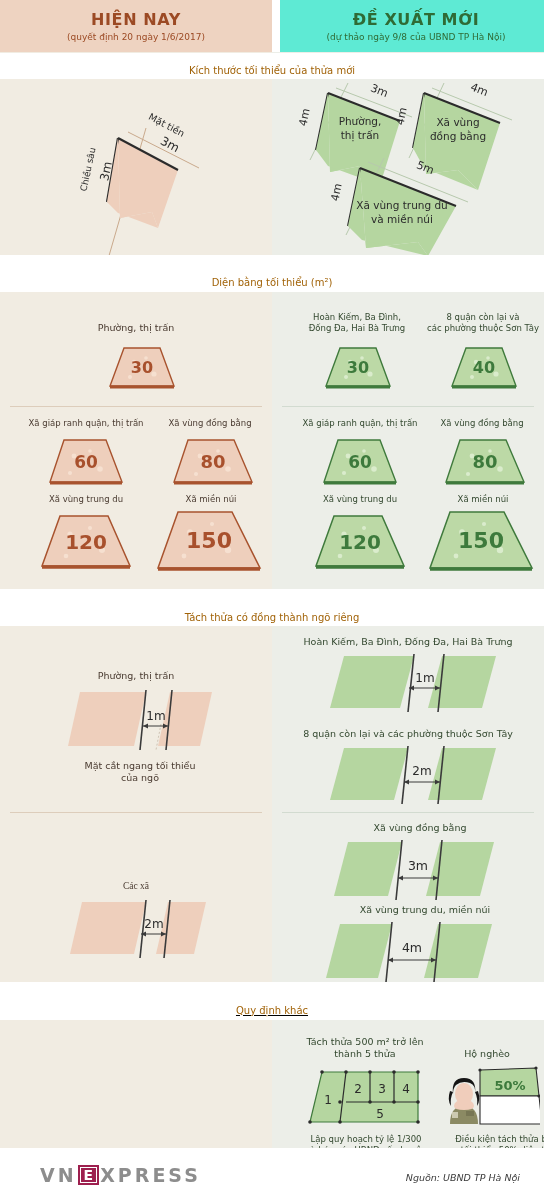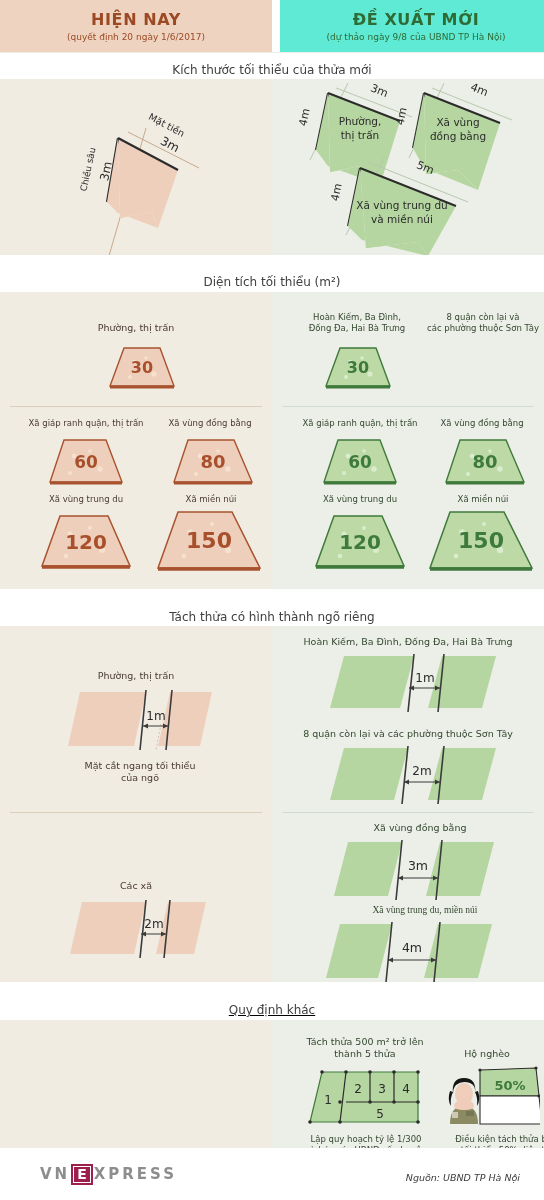--- a/index.html
+++ b/index.html
@@ -25,21 +25,21 @@
   .hdr-title { font-size:16px; font-weight:bold; letter-spacing:.6px; }
   .hdr-left  .hdr-title { color:#9c4a24; }
   .hdr-right .hdr-title { color:#2f6b35; }
   .hdr-sub { font-size:9px; margin-top:3px; }
   .hdr-left  .hdr-sub { color:#9c4a24; }
   .hdr-right .hdr-sub { color:#2f6b35; }
 
   
   .sect-band { position:absolute; left:0; width:544px; height:26px;
                background:#ffffff; display:flex; align-items:center; justify-content:center; }
-  .sect-band .t { font-size:12px; color:#404040;margin-top:8px; }
+  .sect-band .t { font-size:10px; color:#a16207;margin-top:8px; }
 
   
   .lbl { position:absolute; text-align:center; line-height:1.3; }
   .lbl-l { color:#4a3b31; }
   .lbl-r { color:#33482f; }
   .sm { font-size:8.5px; }
   .md { font-size:9.5px; }
 
   
   .trap-wrap { position:absolute; }
@@ -52,21 +52,21 @@
   .trap-val.green { color:#3d7a3c; }
 
   
   .rule { position:absolute; height:1px; }
   .rule-l { background:#ddcdbb; }
   .rule-r { background:#d2dbd0; }
 
   
   .footer { position:absolute; left:0; top:1148px; width:544px; height:52px; background:#fff; }
   .logo { position:absolute; left:40px; top:16px; display:flex; align-items:center; }
-  .logo .vn, .logo .xp { font-size:15px; font-weight:bold; letter-spacing:3px; color:#8d8d8d; }
+  .logo .vn, .logo .xp { font-size:19px; font-weight:bold; letter-spacing:3px; color:#8d8d8d; }
   .logo .ebox { background:#9d1f4e; color:#fff; font-size:14px; font-weight:bold;
                 padding:1px 4px; margin:0 1px; border:2px solid #9d1f4e;
                 box-shadow:inset 0 0 0 1px #fff; line-height:1.05; }
   .source { position:absolute; right:24px; top:24px; font-size:9.5px; font-style:italic; color:#3a3a3a; }
 </style>
 </head>
 <body>
 
 <div id="page">
 
@@ -141,21 +141,21 @@
     <line x1="88" y1="88" x2="184" y2="126" stroke="#2b2b2b" stroke-width="2"></line>
     <line x1="88" y1="88" x2="76" y2="146" stroke="#2b2b2b" stroke-width="2"></line>
     <polygon points="76,146 88,88 94,168 146,162 156,176 90,160" fill="#b5d6a0"></polygon>
     <text x="152" y="91" font-size="11" fill="#2b2b2b" font-family="DejaVu Sans" transform="rotate(22 152 91)" text-anchor="middle">5m</text>
     <text x="68" y="113" font-size="11" fill="#2b2b2b" font-family="DejaVu Sans" transform="rotate(-78 68 113)" text-anchor="middle">4m</text>
     <text x="130" y="129" font-size="10.5" fill="#2b2b2b" font-family="DejaVu Sans" text-anchor="middle">Xã vùng trung du</text>
     <text x="130" y="143" font-size="10.5" fill="#2b2b2b" font-family="DejaVu Sans" text-anchor="middle">và miền núi</text>
   </svg>
 
   <div class="sect-band" style="top:265px;">
-    <span class="t">Diện tích tối thiểu (m²)</span>
+    <span class="t">Diện bằng tối thiểu (m²)</span>
   </div>
 
   <div class="lbl lbl-l md" style="left:66px; top:322px; width:140px;">Phường, thị trấn</div>
   <div class="trap-wrap" style="left:106px; top:344px;">
     <div class="trap">
       <svg width="72" height="48">
         <polygon points="18,4 54,4 68,42 4,42" fill="#eecfbc" stroke="#a8532e" stroke-width="1.4"></polygon>
         <line x1="4" y1="43" x2="68" y2="43" stroke="#a8532e" stroke-width="3"></line>
         <circle cx="28" cy="18" r="2.2" fill="#f7e3d4" opacity=".85"></circle>
         <circle cx="48" cy="30" r="2.6" fill="#f7e3d4" opacity=".85"></circle>
@@ -177,20 +177,33 @@
         <circle cx="48" cy="30" r="2.6" fill="#ddedd0" opacity=".9"></circle>
         <circle cx="40" cy="14" r="1.8" fill="#ddedd0" opacity=".9"></circle>
         <circle cx="24" cy="33" r="2" fill="#ddedd0" opacity=".9"></circle>
       </svg>
       <div class="trap-val green" style="font-size:16px;">30</div>
     </div>
   </div>
 
   <div class="lbl lbl-r sm" style="left:418px; top:312px; width:130px; white-space:pre-line;">8 quận còn lại và
 các phường thuộc Sơn Tây</div>
+  <div class="trap-wrap" style="left:448px; top:344px;">
+    <div class="trap">
+      <svg width="72" height="48">
+        <polygon points="18,4 54,4 68,42 4,42" fill="#bcd9a6" stroke="#3f7a3c" stroke-width="1.4"></polygon>
+        <line x1="4" y1="43" x2="68" y2="43" stroke="#3f7a3c" stroke-width="3"></line>
+        <circle cx="28" cy="18" r="2.2" fill="#ddedd0" opacity=".9"></circle>
+        <circle cx="48" cy="30" r="2.6" fill="#ddedd0" opacity=".9"></circle>
+        <circle cx="40" cy="14" r="1.8" fill="#ddedd0" opacity=".9"></circle>
+        <circle cx="24" cy="33" r="2" fill="#ddedd0" opacity=".9"></circle>
+      </svg>
+      <div class="trap-val green" style="font-size:16px;">40</div>
+    </div>
+  </div>
 
   <div class="rule rule-l" style="left:10px; top:406px; width:252px;"></div>
   <div class="rule rule-r" style="left:282px; top:406px; width:252px;"></div>
 
   <div class="lbl lbl-l sm" style="left:6px; top:418px; width:160px;">Xã giáp ranh quận, thị trấn</div>
   <div class="trap-wrap" style="left:44px; top:436px;">
     <div class="trap">
       <svg width="84" height="52">
         <polygon points="20,4 62,4 78,46 6,46" fill="#eecfbc" stroke="#a8532e" stroke-width="1.4"></polygon>
         <line x1="6" y1="47" x2="78" y2="47" stroke="#a8532e" stroke-width="3"></line>
@@ -302,41 +315,41 @@
         <circle cx="38" cy="24" r="2.8" fill="#ddedd0" opacity=".9"></circle>
         <circle cx="76" cy="42" r="3.2" fill="#ddedd0" opacity=".9"></circle>
         <circle cx="60" cy="16" r="2.1" fill="#ddedd0" opacity=".9"></circle>
         <circle cx="32" cy="48" r="2.4" fill="#ddedd0" opacity=".9"></circle>
       </svg>
       <div class="trap-val green" style="font-size:22px;">150</div>
     </div>
   </div>
 
   <div class="sect-band" style="top:600px;">
-    <span class="t">Tách thửa có hình thành ngõ riêng</span>
+    <span class="t">Tách thửa có đồng thành ngõ riêng</span>
   </div>
 
   <div class="lbl lbl-l md" style="left:66px; top:670px; width:140px;">Phường, thị trấn</div>
   <svg style="position:absolute;left:60px;top:688px;" width="160" height="66">
     <polygon points="20,4 86,4 74,58 8,58" fill="#eecfbc"></polygon>
     <polygon points="110,4 152,4 140,58 98,58" fill="#eecfbc"></polygon>
     <line x1="86" y1="2" x2="80" y2="62" stroke="#3a3a3a" stroke-width="1.6"></line>
     <line x1="112" y1="2" x2="106" y2="62" stroke="#3a3a3a" stroke-width="1.6"></line>
     <line x1="101" y1="36" x2="96" y2="62" stroke="#cfc3b4" stroke-width="1" stroke-dasharray="2,2"></line>
     <line x1="83" y1="38" x2="108" y2="38" stroke="#3a3a3a" stroke-width="1"></line>
     <polygon points="83,38 88,35.5 88,40.5" fill="#3a3a3a"></polygon>
     <polygon points="108,38 103,35.5 103,40.5" fill="#3a3a3a"></polygon>
     <text x="96" y="32" font-size="12" fill="#2b2b2b" font-family="DejaVu Sans" text-anchor="middle">1m</text>
   </svg>
   <div class="lbl lbl-l md" style="left:60px; top:760px; width:160px; white-space:pre-line;">Mặt cắt ngang tối thiểu
 của ngõ</div>
 
   <div class="rule rule-l" style="left:10px; top:812px; width:252px;"></div>
 
-  <div class="lbl lbl-l md" style="left:76px; top:880px; width:120px;">Các xã</div>
+  <div class="lbl lbl-l md" style="left:76px; top:880px; width:120px;font-family:Liberation Serif, serif;">Các xã</div>
   <svg style="position:absolute;left:60px;top:898px;" width="160" height="62">
     <polygon points="22,4 86,4 74,56 10,56" fill="#eecfbc"></polygon>
     <polygon points="108,4 146,4 134,56 96,56" fill="#eecfbc"></polygon>
     <line x1="86" y1="2" x2="80" y2="60" stroke="#3a3a3a" stroke-width="1.6"></line>
     <line x1="110" y1="2" x2="104" y2="60" stroke="#3a3a3a" stroke-width="1.6"></line>
     <line x1="81" y1="36" x2="106" y2="36" stroke="#3a3a3a" stroke-width="1"></line>
     <polygon points="81,36 86,33.5 86,38.5" fill="#3a3a3a"></polygon>
     <polygon points="106,36 101,33.5 101,38.5" fill="#3a3a3a"></polygon>
     <text x="94" y="30" font-size="12" fill="#2b2b2b" font-family="DejaVu Sans" text-anchor="middle">2m</text>
   </svg>
@@ -372,21 +385,21 @@
     <polygon points="18,4 72,4 58,58 4,58" fill="#b5d6a0"></polygon>
     <polygon points="110,4 164,4 150,58 96,58" fill="#b5d6a0"></polygon>
     <line x1="72" y1="2" x2="66" y2="62" stroke="#3a3a3a" stroke-width="1.6"></line>
     <line x1="112" y1="2" x2="106" y2="62" stroke="#3a3a3a" stroke-width="1.6"></line>
     <line x1="68" y1="40" x2="108" y2="40" stroke="#3a3a3a" stroke-width="1"></line>
     <polygon points="68,40 73,37.5 73,42.5" fill="#3a3a3a"></polygon>
     <polygon points="108,40 103,37.5 103,42.5" fill="#3a3a3a"></polygon>
     <text x="88" y="32" font-size="12.5" fill="#2b2b2b" font-family="DejaVu Sans" text-anchor="middle">3m</text>
   </svg>
 
-  <div class="lbl lbl-r md" style="left:330px; top:904px; width:190px;font-family:Liberation Serif, serif;">Xã vùng trung du, miền núi</div>
+  <div class="lbl lbl-r md" style="left:330px; top:904px; width:190px;">Xã vùng trung du, miền núi</div>
   <svg style="position:absolute;left:322px;top:920px;" width="210" height="66">
     <polygon points="18,4 70,4 56,58 4,58" fill="#b5d6a0"></polygon>
     <polygon points="116,4 170,4 156,58 102,58" fill="#b5d6a0"></polygon>
     <line x1="70" y1="2" x2="64" y2="62" stroke="#3a3a3a" stroke-width="1.6"></line>
     <line x1="118" y1="2" x2="112" y2="62" stroke="#3a3a3a" stroke-width="1.6"></line>
     <line x1="66" y1="40" x2="114" y2="40" stroke="#3a3a3a" stroke-width="1"></line>
     <polygon points="66,40 71,37.5 71,42.5" fill="#3a3a3a"></polygon>
     <polygon points="114,40 109,37.5 109,42.5" fill="#3a3a3a"></polygon>
     <text x="90" y="32" font-size="12.5" fill="#2b2b2b" font-family="DejaVu Sans" text-anchor="middle">4m</text>
   </svg>

